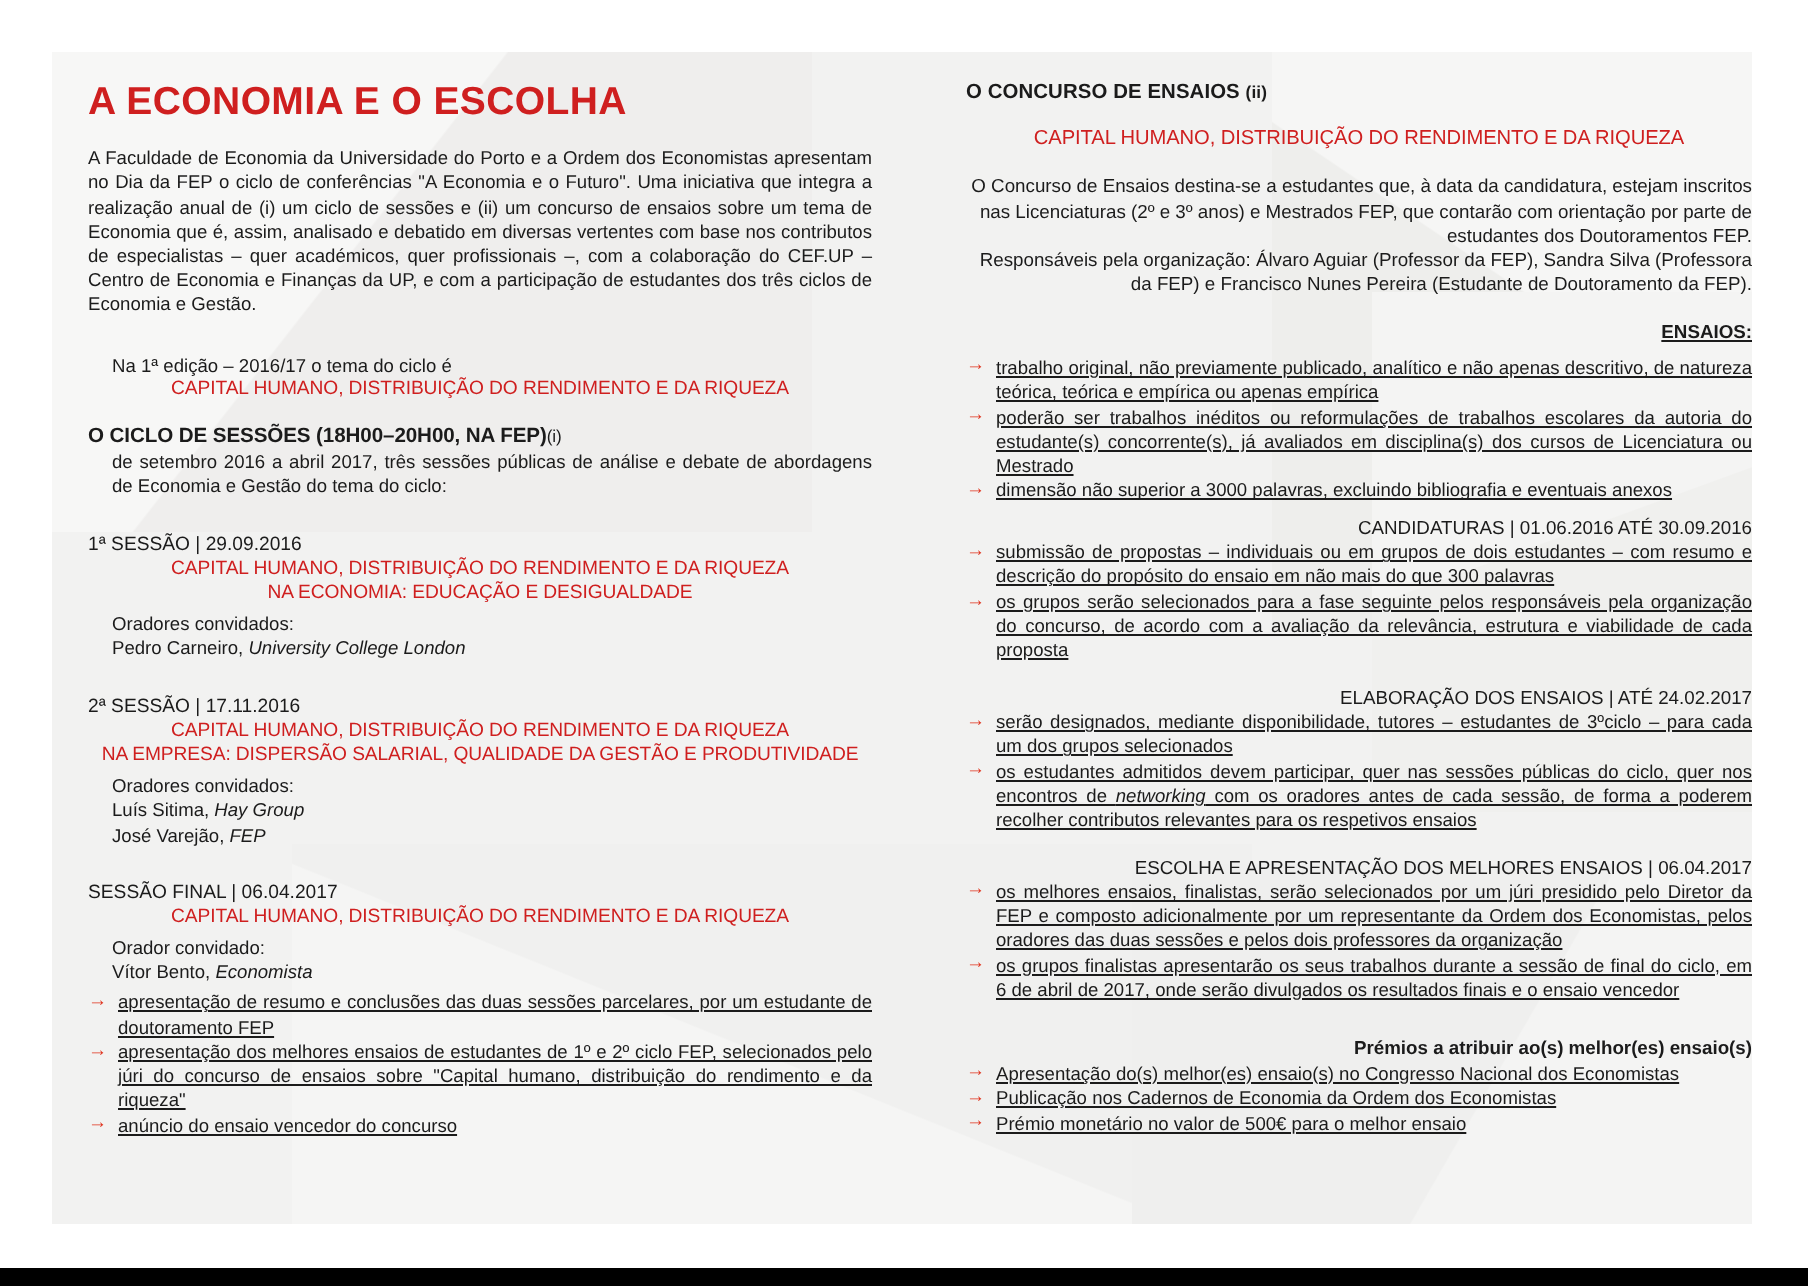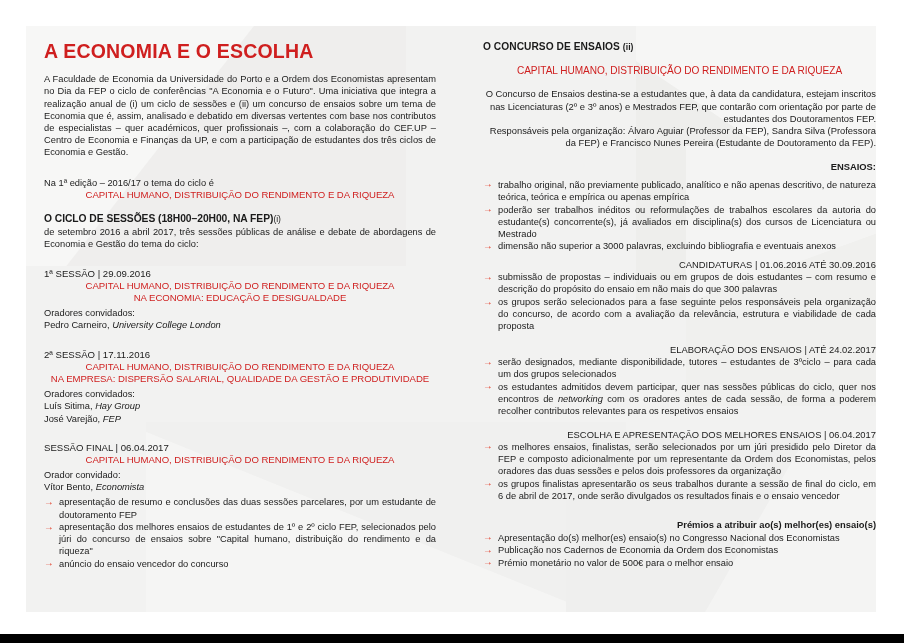--- a/index.html
+++ b/index.html
@@ -98,20 +98,21 @@
     font-size: 10.3px;
     line-height: 13px;
     letter-spacing: -0.05px;
     text-align: left;
     color: #1b1b1b;
   }
   .plain {
     font-size: 9.3px;
     line-height: 12.1px;
     text-align: left;
+    margin-left: 12px;
   }
   .plain-j { text-align: justify; }
   .sesshead {
     font-size: 9.6px;
     line-height: 12.4px;
     text-align: left;
     color: #1b1b1b;
   }
   .ital { font-style: italic; }
   .small-note { font-size: 8.6px; }
@@ -128,20 +129,21 @@
     font-size: 9.4px;
     line-height: 12.3px;
     text-align: right;
   }
 
   
   ul.arrows {
     list-style: none;
     margin: 0;
     padding: 0;
+    text-decoration: underline;
   }
   ul.arrows li {
     position: relative;
     padding-left: 15px;
     font-size: 9.3px;
     line-height: 12.1px;
     text-align: justify;
     margin: 0 0 0.5px 0;
   }
   ul.arrows li::before {
@@ -246,21 +248,21 @@
     <p class="redbold" style="font-size:10.1px;">CAPITAL HUMANO, DISTRIBUIÇÃO DO RENDIMENTO E DA RIQUEZA</p>
 
     <div class="spacer-md"></div>
 
     <p class="rsub plain-j">O Concurso de Ensaios destina-se a estudantes que, à data da candidatura, estejam inscritos nas Licenciaturas (2º e 3º anos) e Mestrados FEP, que contarão com orientação por parte de estudantes dos Doutoramentos FEP.</p>
     <p class="rsub plain-j">Responsáveis pela organização: Álvaro Aguiar (Professor da FEP), Sandra Silva (Professora da FEP) e Francisco Nunes Pereira (Estudante de Doutoramento da FEP).</p>
 
     <div class="spacer-md"></div>
 
     <div>
-      <p class="rsub" style="font-weight:bold;">ENSAIOS:</p>
+      <p class="rsub" style="font-weight:bold;text-decoration:underline;">ENSAIOS:</p>
       <div class="spacer-sm"></div>
       <ul class="arrows">
         <li>trabalho original, não previamente publicado, analítico e não apenas descritivo, de natureza teórica, teórica e empírica ou apenas empírica</li>
         <li>poderão ser trabalhos inéditos ou reformulações de trabalhos escolares da autoria do estudante(s) concorrente(s), já avaliados em  disciplina(s) dos cursos de Licenciatura ou Mestrado</li>
         <li>dimensão não superior a 3000 palavras, excluindo bibliografia e eventuais anexos</li>
       </ul>
     </div>
 
     <div class="spacer-sm"></div>
 

